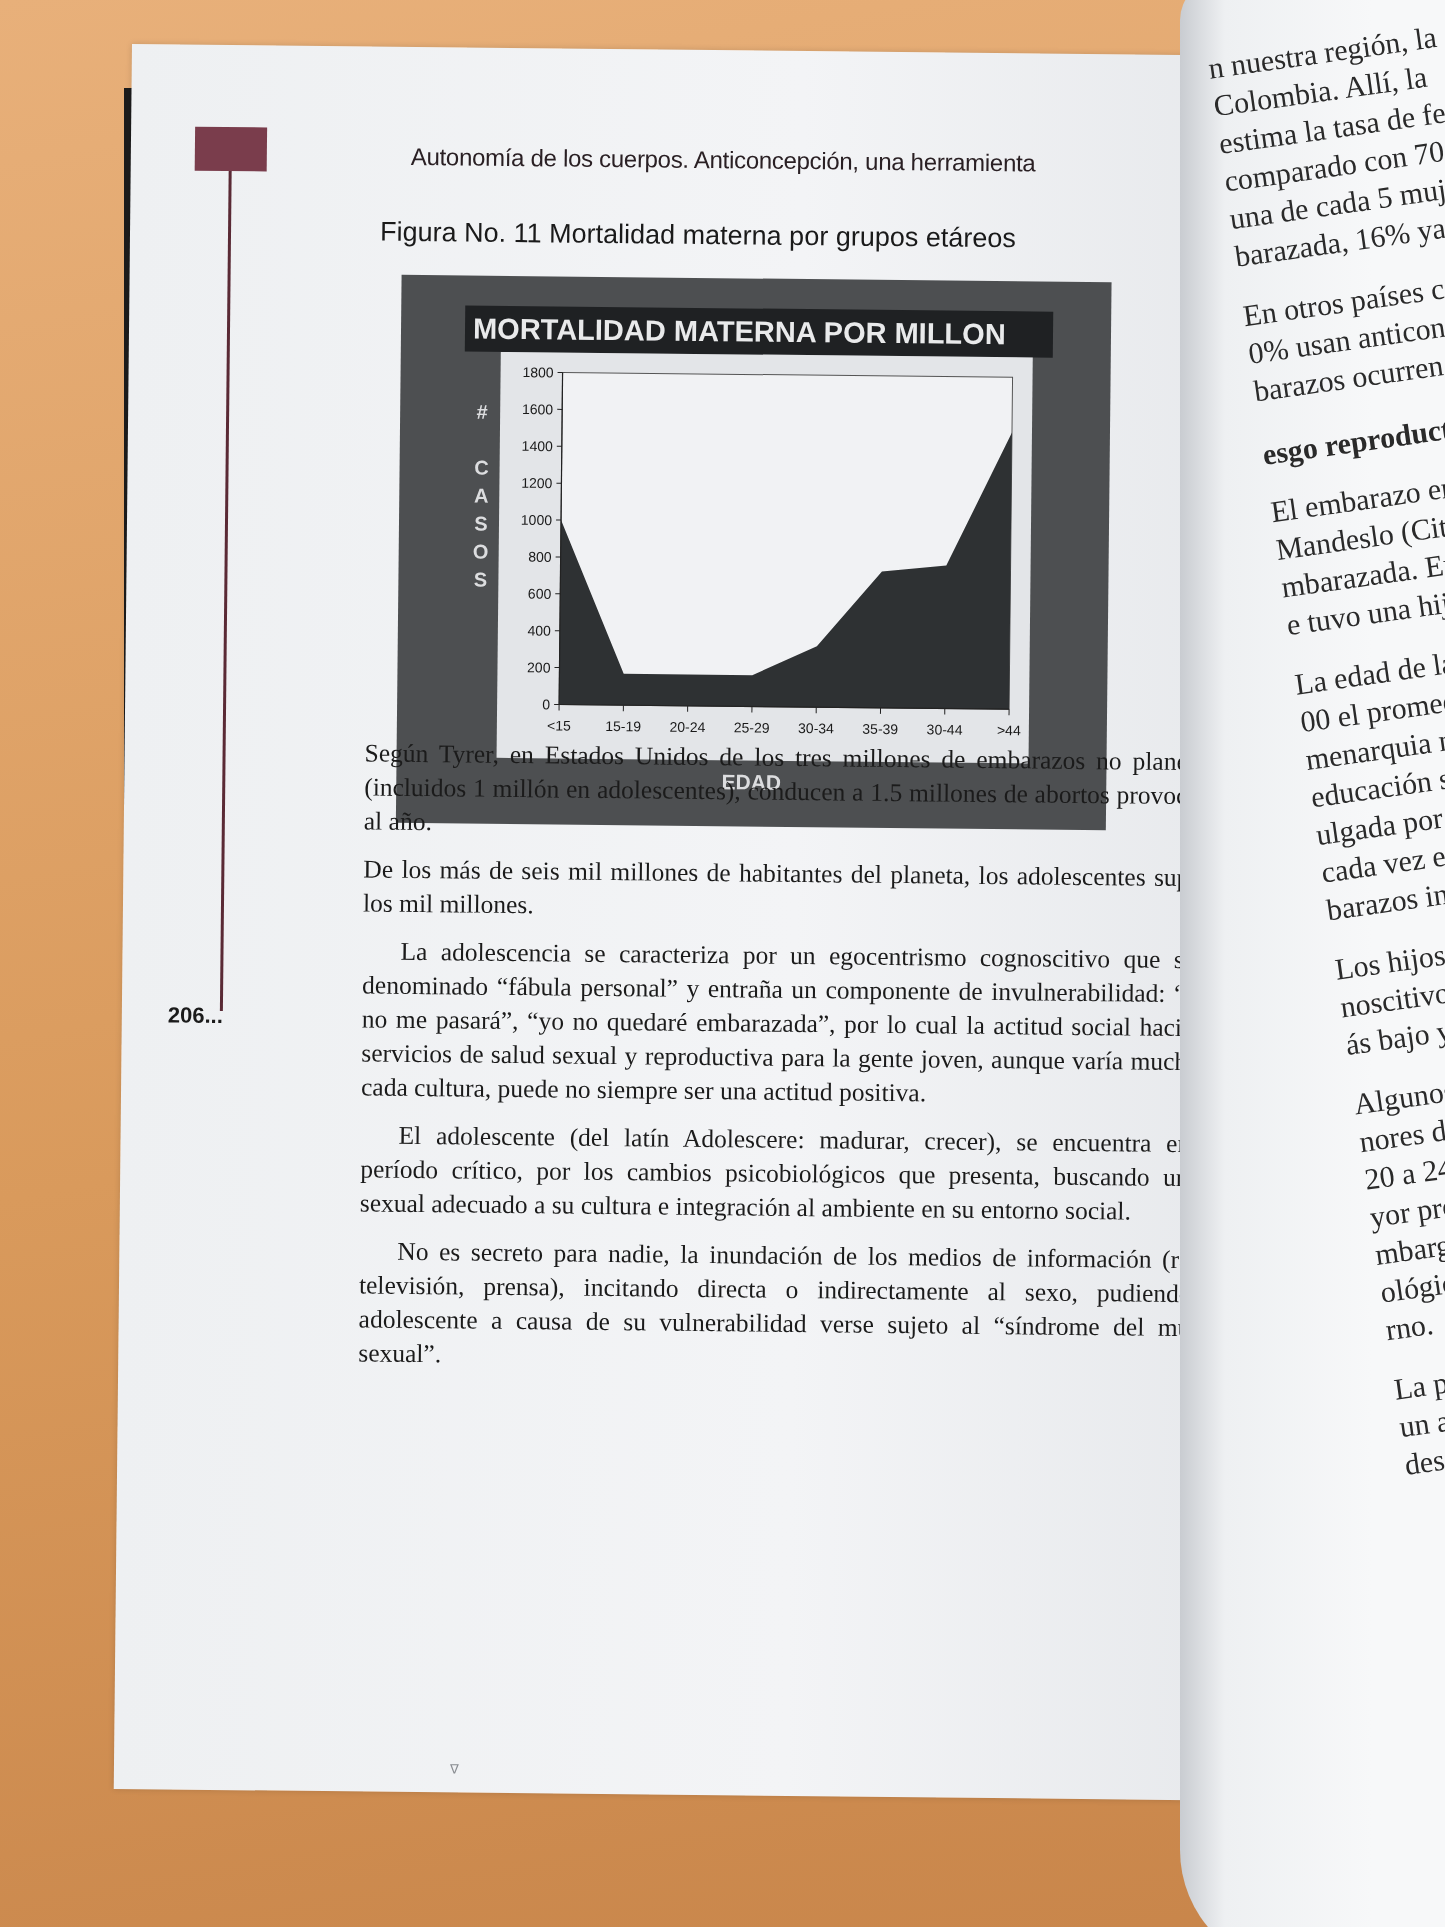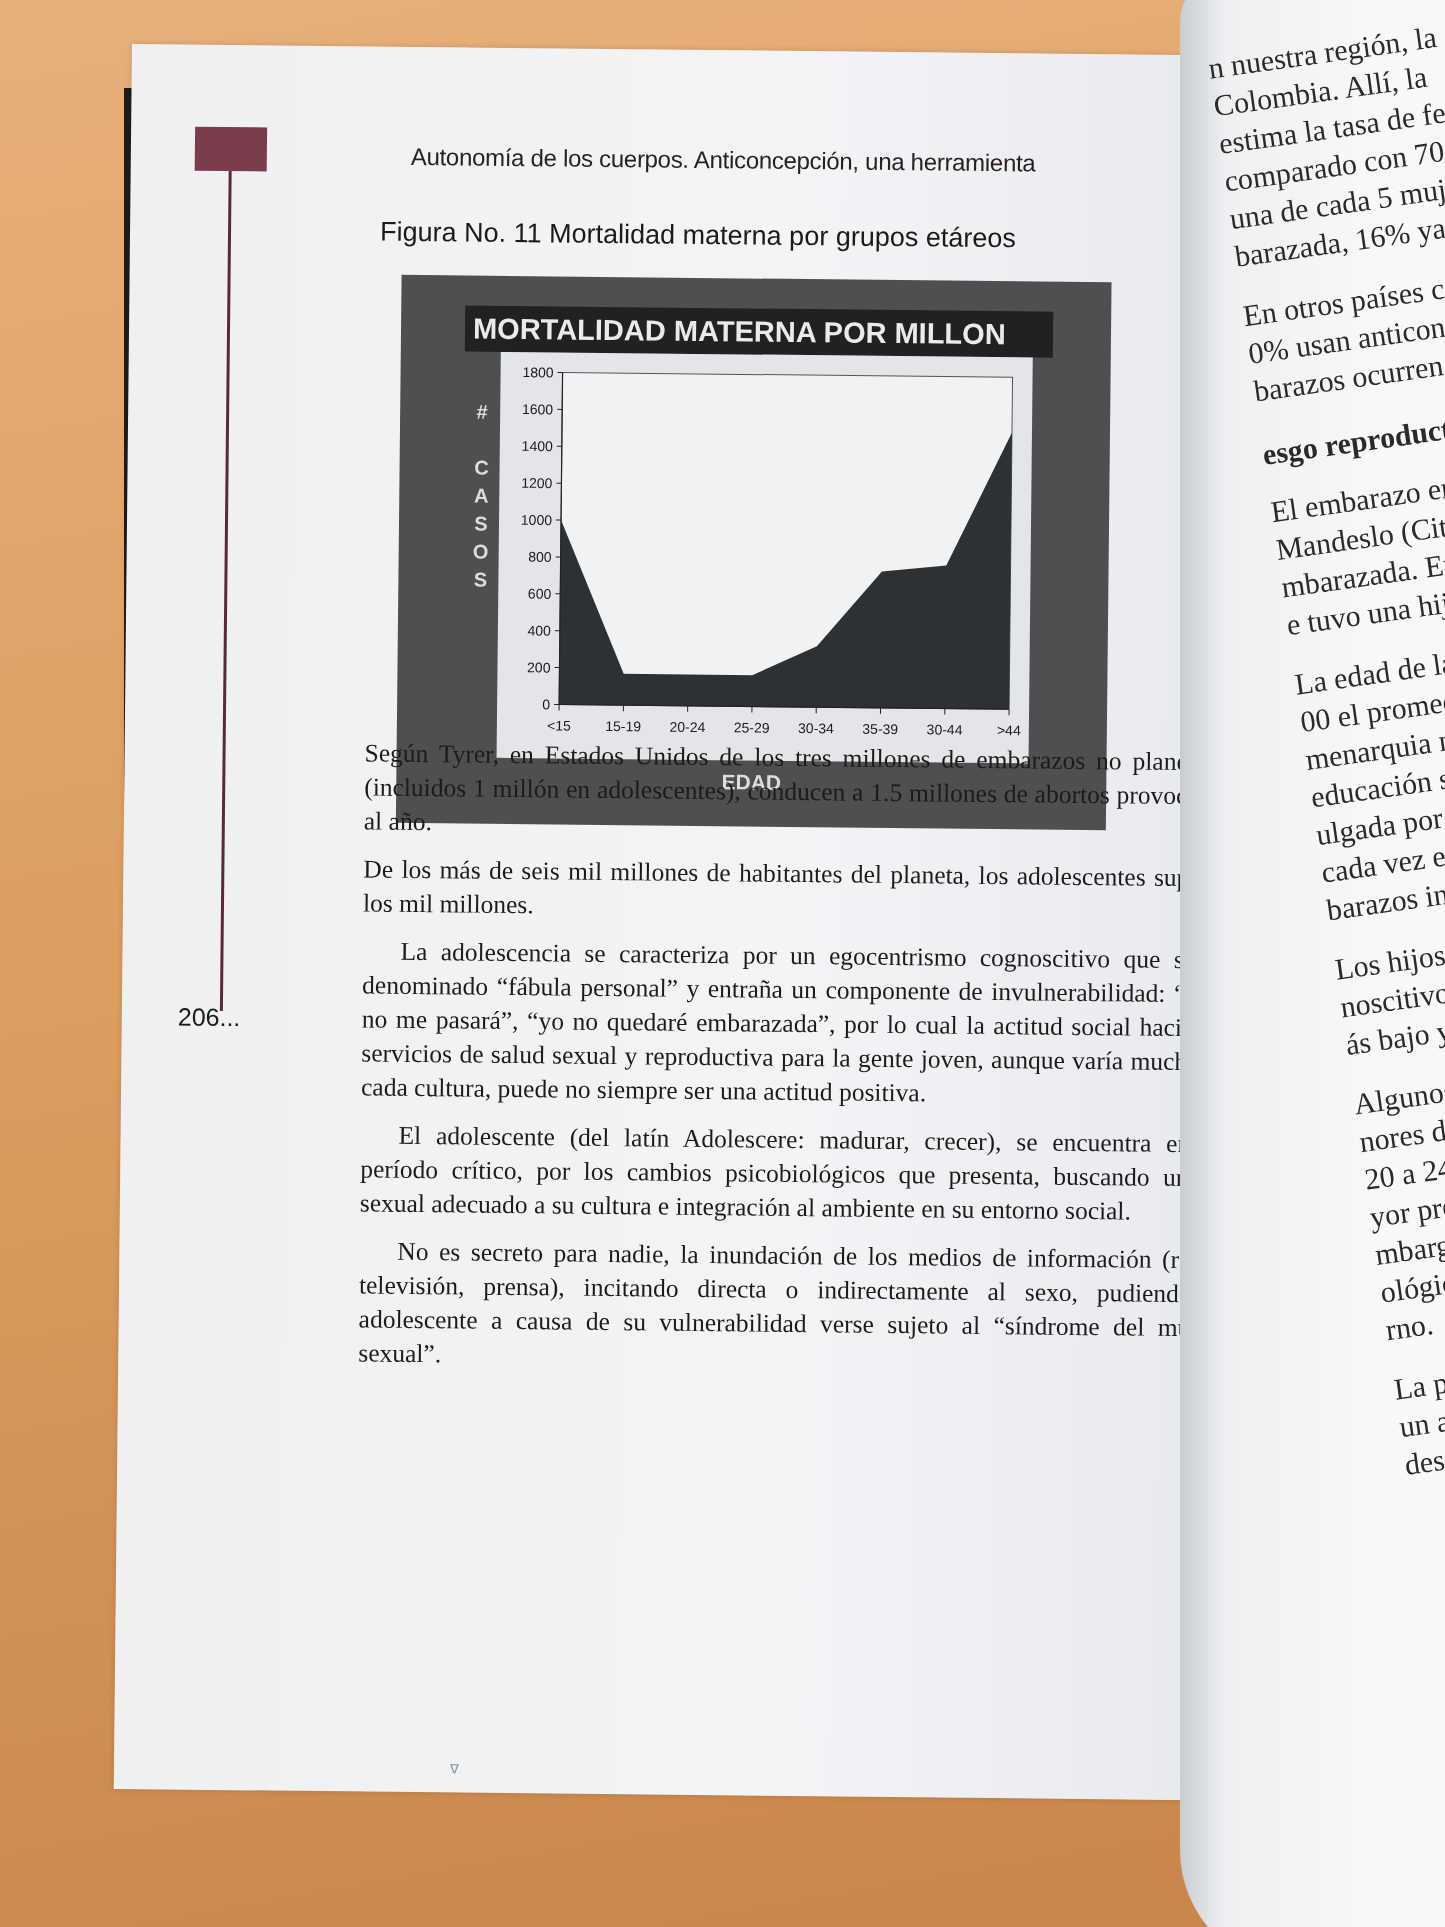--- a/index.html
+++ b/index.html
@@ -66,22 +66,22 @@
     .chart-svg { position: absolute; left: 100px; top: 76px; }
     .chart-svg text { font-family: "Liberation Sans", sans-serif; font-size: 14px; fill: #1a1a1a; }
     .body-text {
       position: absolute; left: 240px; width: 870px;
       font-family: "Liberation Serif", serif; font-size: 25.5px; line-height: 34px; color: #1b1b1b;
       text-align: justify;
     }
     .body-text p { margin: 0 0 14px 0; }
     .body-text p.indent { text-indent: 38px; }
     .page-number {
-      position: absolute; left: 56px; top: 958px;
-      font-family: "Liberation Sans", sans-serif; font-weight: normal; font-size: 25px; color: #1b1b1b;
+      position: absolute; left: 46px; top: 958px;
+      font-family: "Liberation Sans", sans-serif; font-weight: bold; font-size: 22px; color: #1b1b1b;
     }
     .page-mark {
       position: absolute; left: 336px; top: 1714px; font-size: 13px; color: #8a8d92;
     }
     .right-page {
       position: absolute; left: 1180px; top: -20px; width: 320px; height: 1990px;
       background: linear-gradient(90deg, #c9ccd1 0%, #eef0f2 14%, #f7f8f9 60%);
       border-radius: 40px 0 0 120px;
       overflow: hidden;
     }

